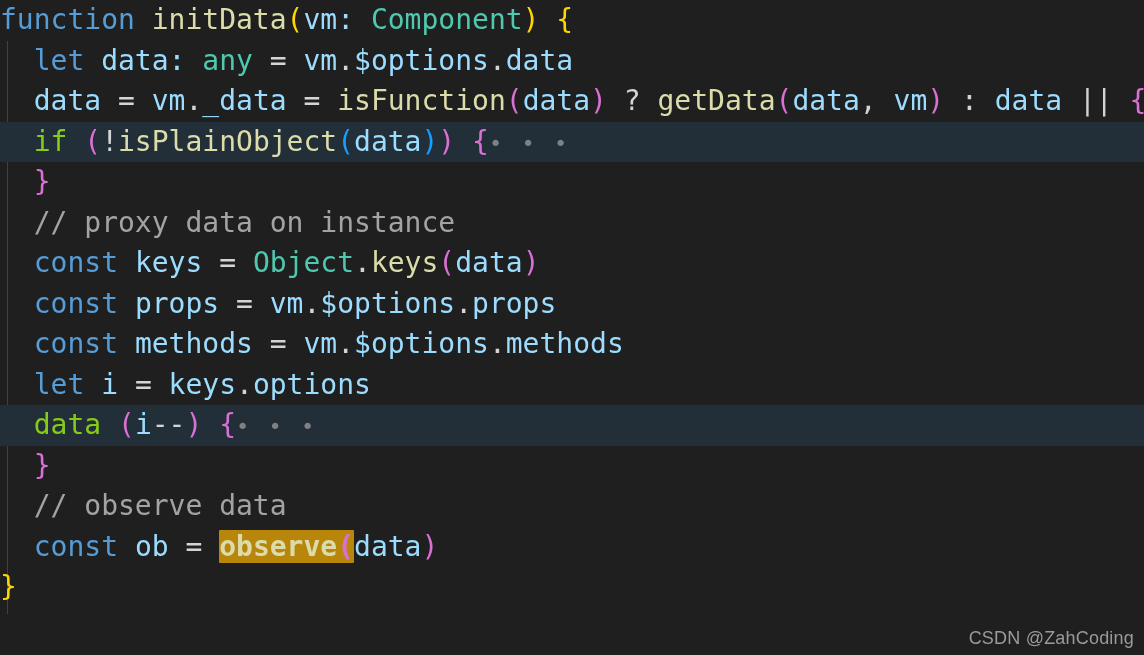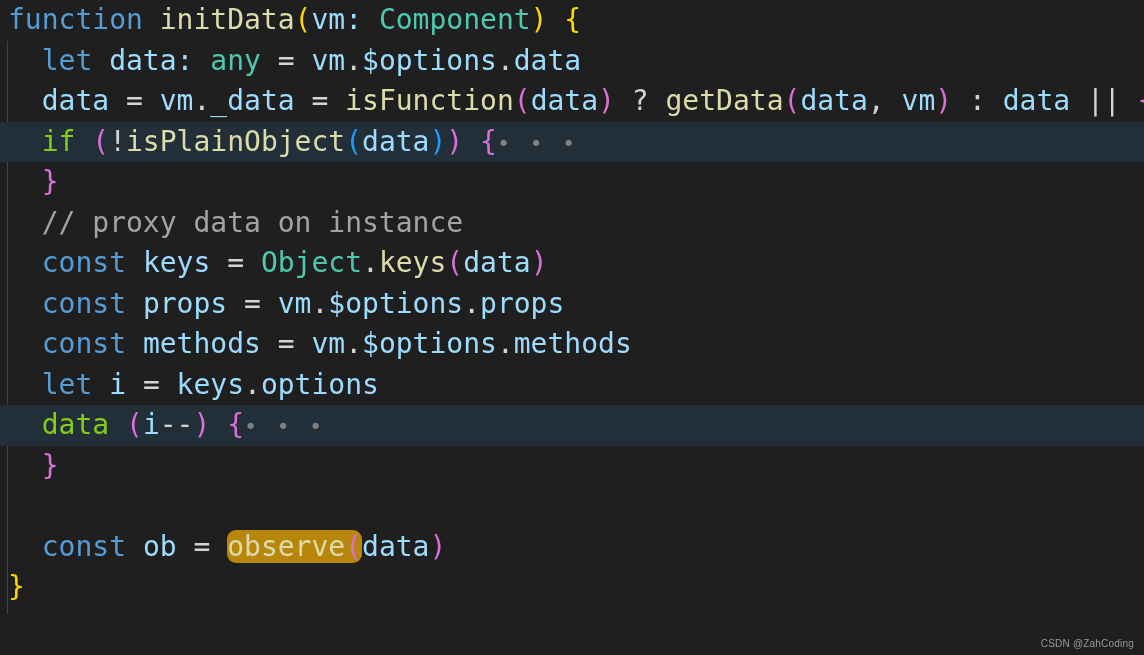--- a/index.html
+++ b/index.html
@@ -39,21 +39,21 @@
   }
 
   .code-line {
     position: relative;
     height: 40.5px;
     line-height: 40.5px;
     font-size: 28px;
     letter-spacing: 0px;
     white-space: pre;
     color: #d4d4d4;
-    padding-left: 8px;
+    padding-left: 0px;
     box-sizing: border-box;
   }
   .code-line.highlight {
     background: #222e38;
   }
 
   
   .t-kw       { color: #569cd6; }  
   .t-ctrl     { color: #84cc16; }  
   .t-fn       { color: #dcdcaa; }  
@@ -67,29 +67,30 @@
   .t-punct    { color: #d4d4d4; }
 
   .fold-dots {
     color: #808080;
     letter-spacing: 3px;
     font-size: 22px;
   }
 
   .sel-highlight {
     background: #b8860b;
-    border-radius: 9px;
+    border-radius: 1px;
+    font-weight: bold;
   }
 
   .watermark {
     position: absolute;
     right: 10px;
     bottom: 6px;
     font-family: "Liberation Sans", sans-serif;
-    font-size: 10px;
+    font-size: 18px;
     color: #9a9a9a;
     letter-spacing: 0.2px;
   }
 </style>
 </head>
 <body>
 
 <div id="editor">
 
   <div class="indent-guide"></div>
@@ -100,20 +101,20 @@
       <div class="code-line"><span class="t-punct">  </span><span class="t-var">data</span><span class="t-punct"> </span><span class="t-op">=</span><span class="t-punct"> </span><span class="t-var">vm</span><span class="t-op">.</span><span class="t-var">_data</span><span class="t-punct"> </span><span class="t-op">=</span><span class="t-punct"> </span><span class="t-fn">isFunction</span><span class="t-b2">(</span><span class="t-var">data</span><span class="t-b2">)</span><span class="t-punct"> </span><span class="t-op">?</span><span class="t-punct"> </span><span class="t-fn">getData</span><span class="t-b2">(</span><span class="t-var">data</span><span class="t-op">,</span><span class="t-punct"> </span><span class="t-var">vm</span><span class="t-b2">)</span><span class="t-punct"> </span><span class="t-op">:</span><span class="t-punct"> </span><span class="t-var">data</span><span class="t-punct"> </span><span class="t-op">||</span><span class="t-punct"> </span><span class="t-b2">{}</span></div>
       <div class="code-line highlight"><span class="t-punct">  </span><span class="t-ctrl">if</span><span class="t-punct"> </span><span class="t-b2">(</span><span class="t-op">!</span><span class="t-fn">isPlainObject</span><span class="t-b3">(</span><span class="t-var">data</span><span class="t-b3">)</span><span class="t-b2">)</span><span class="t-punct"> </span><span class="t-b2">{</span><span class="fold-dots">• • •</span></div>
       <div class="code-line"><span class="t-punct">  </span><span class="t-b2">}</span></div>
       <div class="code-line"><span class="t-punct">  </span><span class="t-comment">// proxy data on instance</span></div>
       <div class="code-line"><span class="t-punct">  </span><span class="t-kw">const</span><span class="t-punct"> </span><span class="t-var">keys</span><span class="t-punct"> </span><span class="t-op">=</span><span class="t-punct"> </span><span class="t-type">Object</span><span class="t-op">.</span><span class="t-fn">keys</span><span class="t-b2">(</span><span class="t-var">data</span><span class="t-b2">)</span></div>
       <div class="code-line"><span class="t-punct">  </span><span class="t-kw">const</span><span class="t-punct"> </span><span class="t-var">props</span><span class="t-punct"> </span><span class="t-op">=</span><span class="t-punct"> </span><span class="t-var">vm</span><span class="t-op">.</span><span class="t-var">$options</span><span class="t-op">.</span><span class="t-var">props</span></div>
       <div class="code-line"><span class="t-punct">  </span><span class="t-kw">const</span><span class="t-punct"> </span><span class="t-var">methods</span><span class="t-punct"> </span><span class="t-op">=</span><span class="t-punct"> </span><span class="t-var">vm</span><span class="t-op">.</span><span class="t-var">$options</span><span class="t-op">.</span><span class="t-var">methods</span></div>
       <div class="code-line"><span class="t-punct">  </span><span class="t-kw">let</span><span class="t-punct"> </span><span class="t-var">i</span><span class="t-punct"> </span><span class="t-op">=</span><span class="t-punct"> </span><span class="t-var">keys</span><span class="t-op">.</span><span class="t-var">options</span></div>
       <div class="code-line highlight"><span class="t-punct">  </span><span class="t-ctrl">data</span><span class="t-punct"> </span><span class="t-b2">(</span><span class="t-var">i</span><span class="t-op">--</span><span class="t-b2">)</span><span class="t-punct"> </span><span class="t-b2">{</span><span class="fold-dots">• • •</span></div>
       <div class="code-line"><span class="t-punct">  </span><span class="t-b2">}</span></div>
-      <div class="code-line"><span class="t-punct">  </span></div>
+      <div class="code-line"><span class="t-punct">  </span><span class="t-comment">// observe data</span></div>
       <div class="code-line"><span class="t-punct">  </span><span class="t-kw">const</span><span class="t-punct"> </span><span class="t-var">ob</span><span class="t-punct"> </span><span class="t-op">=</span><span class="t-punct"> </span><span class="sel-highlight"><span class="t-fn">observe</span><span class="t-b2">(</span></span><span class="t-var">data</span><span class="t-b2">)</span></div>
       <div class="code-line"><span class="t-b1">}</span></div>
     </div>
 
   <div class="watermark">CSDN @ZahCoding</div>
 
 </div>
 
 </body></html>

